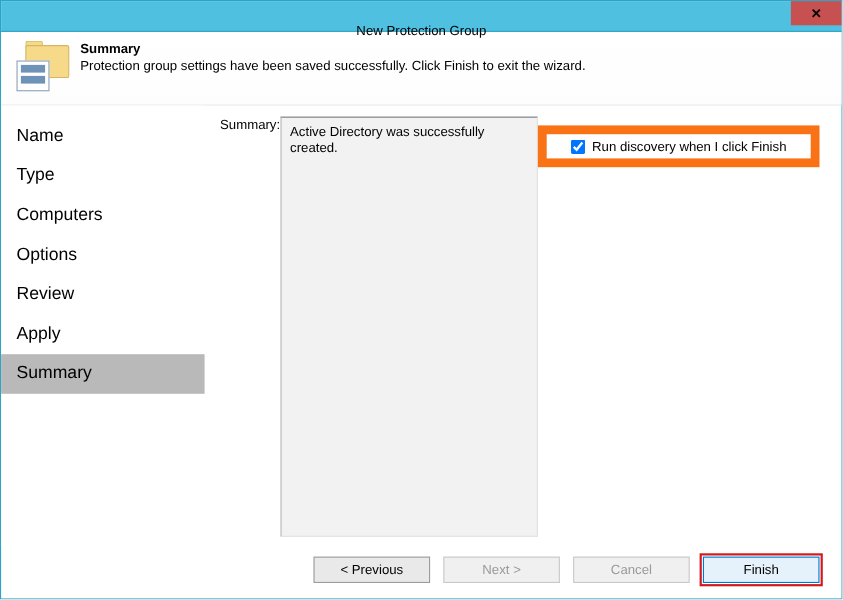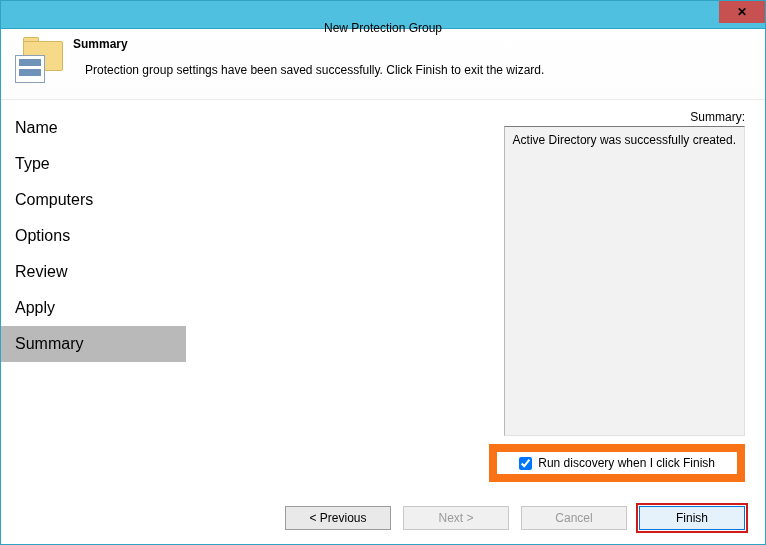--- a/index.html
+++ b/index.html
@@ -94,21 +94,21 @@
     background: #6f93b8;
   }
   .server-front::before { top: 3px; }
   .server-front::after { top: 13px; }
   .header-text h2 {
     margin: 0 0 2px 0;
     font-size: 12px;
     font-weight: bold;
   }
   .header-text p {
-    margin: 12px;
+    margin: 0;
     font-size: 12px;
     color: #000;
   }
   .body-area {
     flex: 1;
     display: flex;
     min-height: 0;
   }
   .nav {
     width: 185px;
@@ -121,23 +121,22 @@
     font-size: 16px;
     cursor: pointer;
   }
   .nav-item.active {
     background: #b9b9b9;
   }
   .content {
     flex: 1;
     padding: 10px 20px 8px 14px;
     display: flex;
-    flex-direction: column;
+    flex-direction: row;
     min-height: 0;
-    align-items: flex-end;
   }
   .summary-label {
     font-size: 12px;
     margin-bottom: 2px;
   }
   .summary-box {
     flex: 1;
     border-top: 1px solid #7a7a7a;
     border-left: 1px solid #b8b8b8;
     border-right: 1px solid #e0e0e0;

